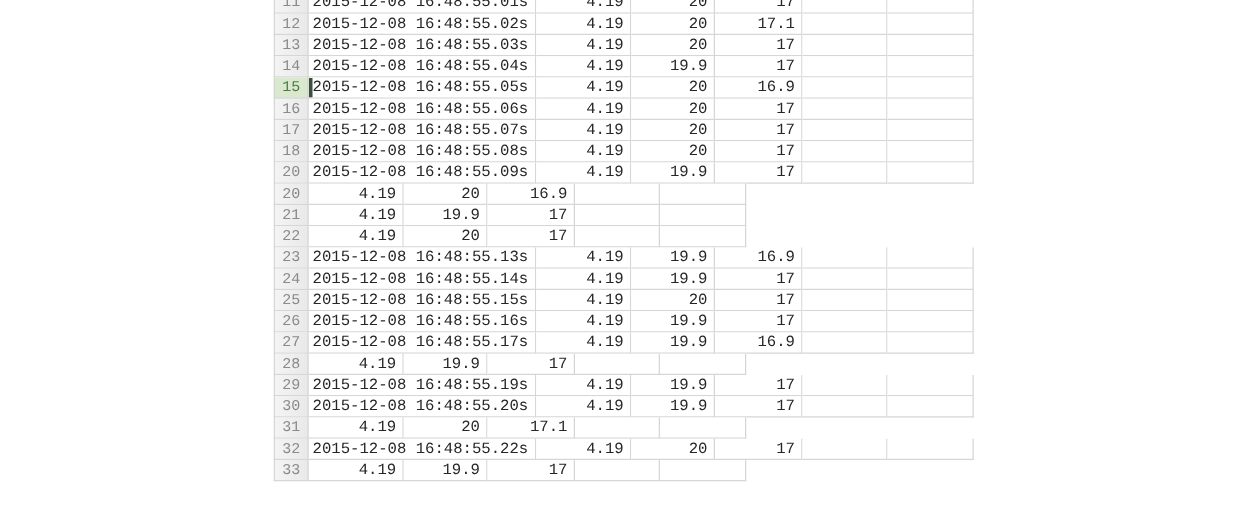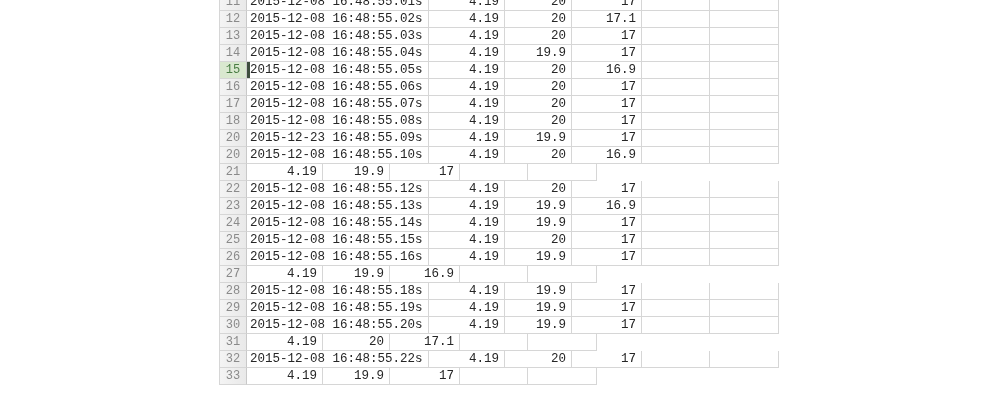--- a/index.html
+++ b/index.html
@@ -138,47 +138,45 @@
         <div class="cell c-header">18</div>
         <div class="cell c-ts">2015-12-08 16:48:55.08s</div>
         <div class="cell c-num c-v1">4.19</div>
         <div class="cell c-num c-v2">20</div>
         <div class="cell c-num c-v3">17</div>
         <div class="cell c-e1"></div>
         <div class="cell c-e2"></div>
       </div>
       <div class="row">
         <div class="cell c-header">20</div>
-        <div class="cell c-ts">2015-12-23 16:48:55.09s</div>
+        <div class="cell c-ts">2015-12-08 16:48:55.09s</div>
         <div class="cell c-num c-v1">4.19</div>
         <div class="cell c-num c-v2">19.9</div>
         <div class="cell c-num c-v3">17</div>
         <div class="cell c-e1"></div>
         <div class="cell c-e2"></div>
       </div>
       <div class="row">
         <div class="cell c-header">20</div>
-        <div class="cell c-ts">2015-12-08 16:48:55.10s</div>
         <div class="cell c-num c-v1">4.19</div>
         <div class="cell c-num c-v2">20</div>
         <div class="cell c-num c-v3">16.9</div>
         <div class="cell c-e1"></div>
         <div class="cell c-e2"></div>
       </div>
       <div class="row">
         <div class="cell c-header">21</div>
         <div class="cell c-num c-v1">4.19</div>
         <div class="cell c-num c-v2">19.9</div>
         <div class="cell c-num c-v3">17</div>
         <div class="cell c-e1"></div>
         <div class="cell c-e2"></div>
       </div>
       <div class="row">
         <div class="cell c-header">22</div>
-        <div class="cell c-ts">2015-12-08 16:48:55.12s</div>
         <div class="cell c-num c-v1">4.19</div>
         <div class="cell c-num c-v2">20</div>
         <div class="cell c-num c-v3">17</div>
         <div class="cell c-e1"></div>
         <div class="cell c-e2"></div>
       </div>
       <div class="row">
         <div class="cell c-header">23</div>
         <div class="cell c-ts">2015-12-08 16:48:55.13s</div>
         <div class="cell c-num c-v1">4.19</div>
@@ -209,29 +207,29 @@
         <div class="cell c-header">26</div>
         <div class="cell c-ts">2015-12-08 16:48:55.16s</div>
         <div class="cell c-num c-v1">4.19</div>
         <div class="cell c-num c-v2">19.9</div>
         <div class="cell c-num c-v3">17</div>
         <div class="cell c-e1"></div>
         <div class="cell c-e2"></div>
       </div>
       <div class="row">
         <div class="cell c-header">27</div>
+        <div class="cell c-ts">2015-12-08 16:48:55.17s</div>
         <div class="cell c-num c-v1">4.19</div>
         <div class="cell c-num c-v2">19.9</div>
         <div class="cell c-num c-v3">16.9</div>
         <div class="cell c-e1"></div>
         <div class="cell c-e2"></div>
       </div>
       <div class="row">
         <div class="cell c-header">28</div>
-        <div class="cell c-ts">2015-12-08 16:48:55.18s</div>
         <div class="cell c-num c-v1">4.19</div>
         <div class="cell c-num c-v2">19.9</div>
         <div class="cell c-num c-v3">17</div>
         <div class="cell c-e1"></div>
         <div class="cell c-e2"></div>
       </div>
       <div class="row">
         <div class="cell c-header">29</div>
         <div class="cell c-ts">2015-12-08 16:48:55.19s</div>
         <div class="cell c-num c-v1">4.19</div>

